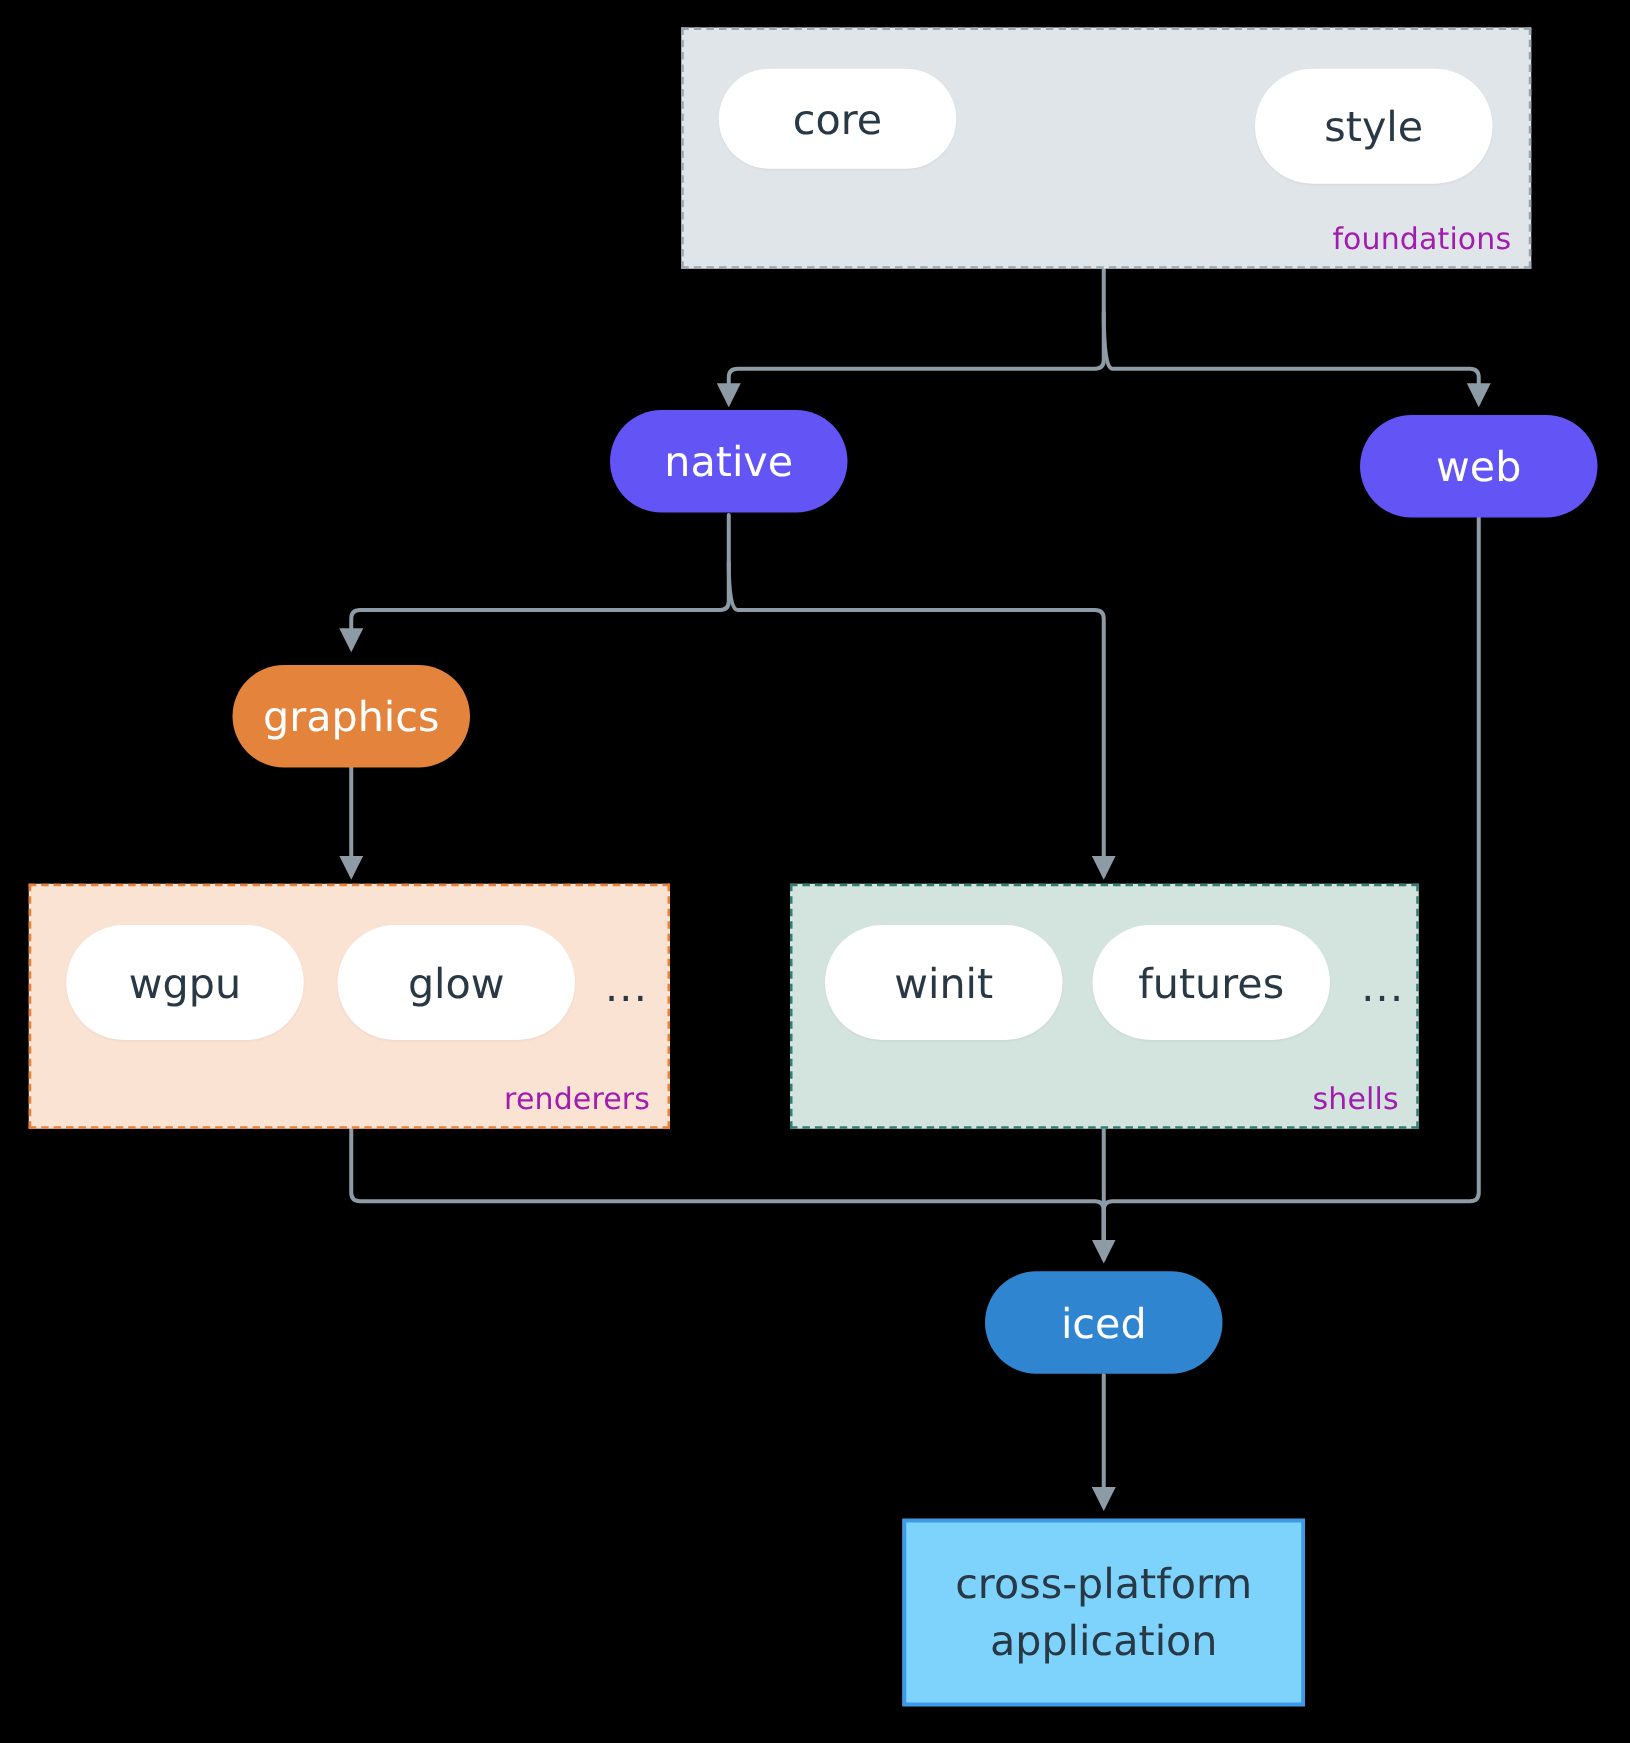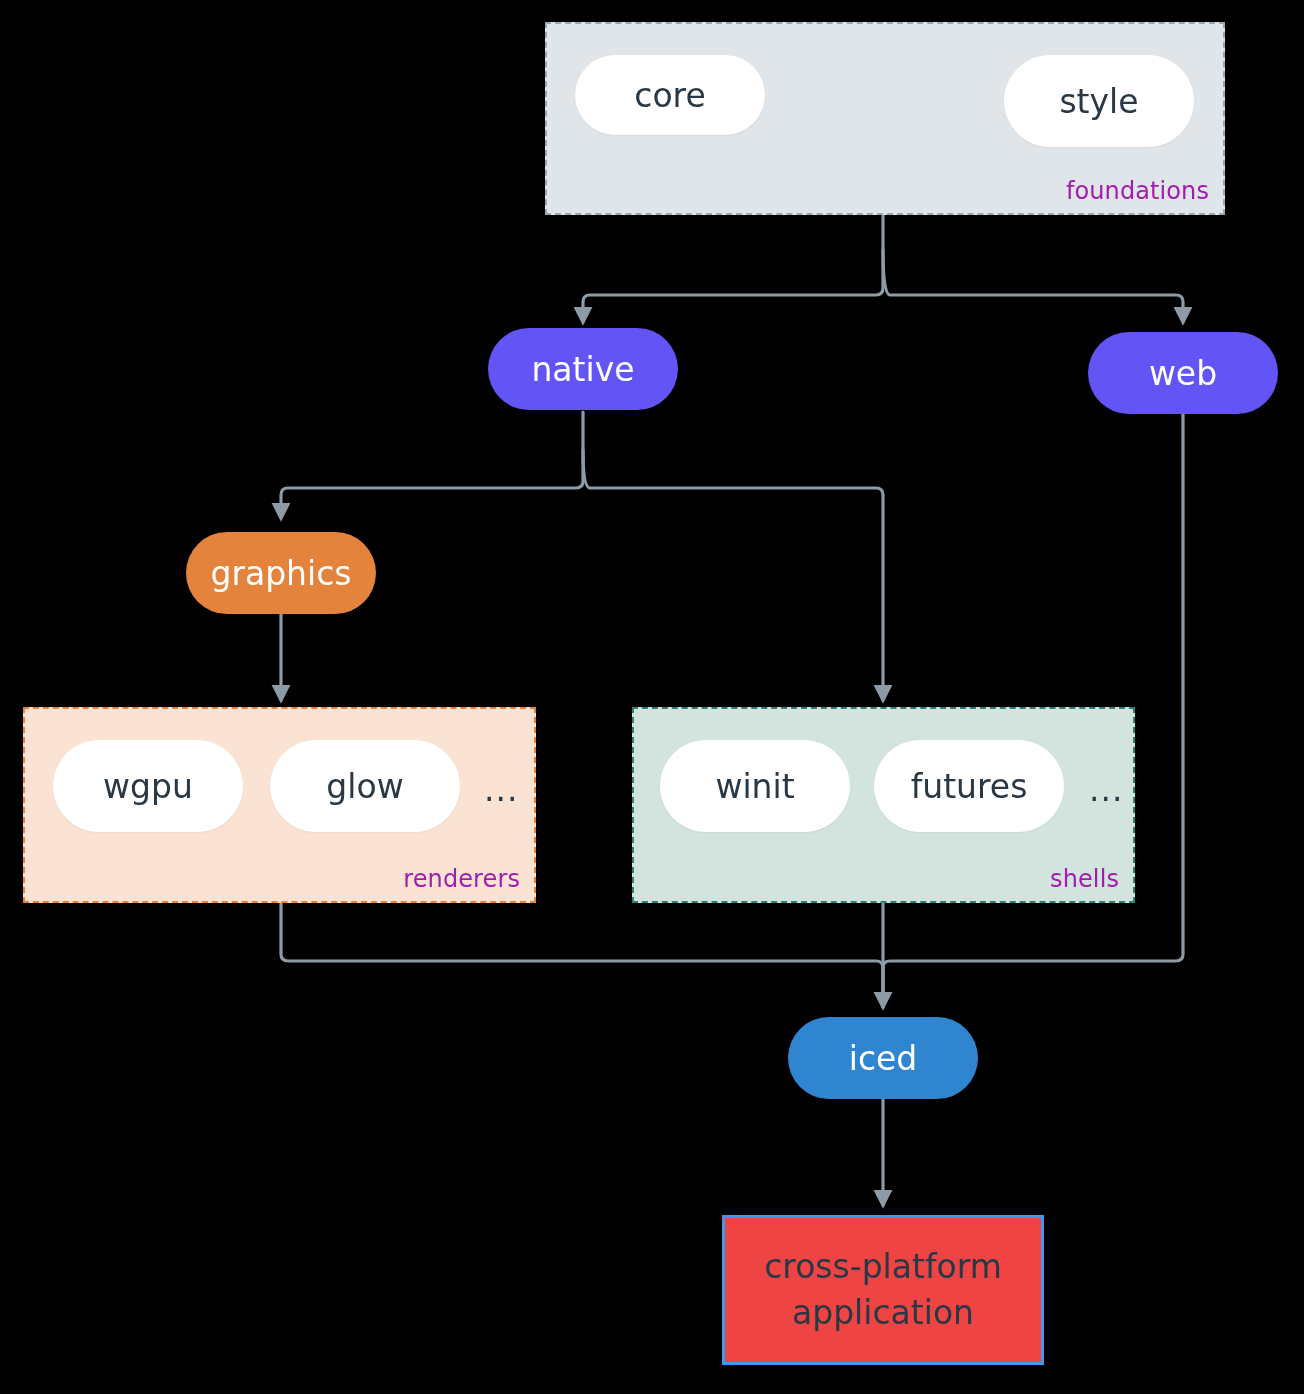--- a/index.html
+++ b/index.html
@@ -92,21 +92,21 @@
     background: #6254f5;
   }
   .node-graphics {
     background: #e3833c;
   }
   .node-iced {
     background: #2f85d0;
   }
   
   .node-app {
-    background: #ef4444;
+    background: #7dd3fc;
     border: 3px solid #3d9ae8;
     color: #293845;
     font-size: 33px;
     line-height: 1.38;
     text-align: center;
     flex-direction: column;
   }
 </style>
 </head>
 <body>

